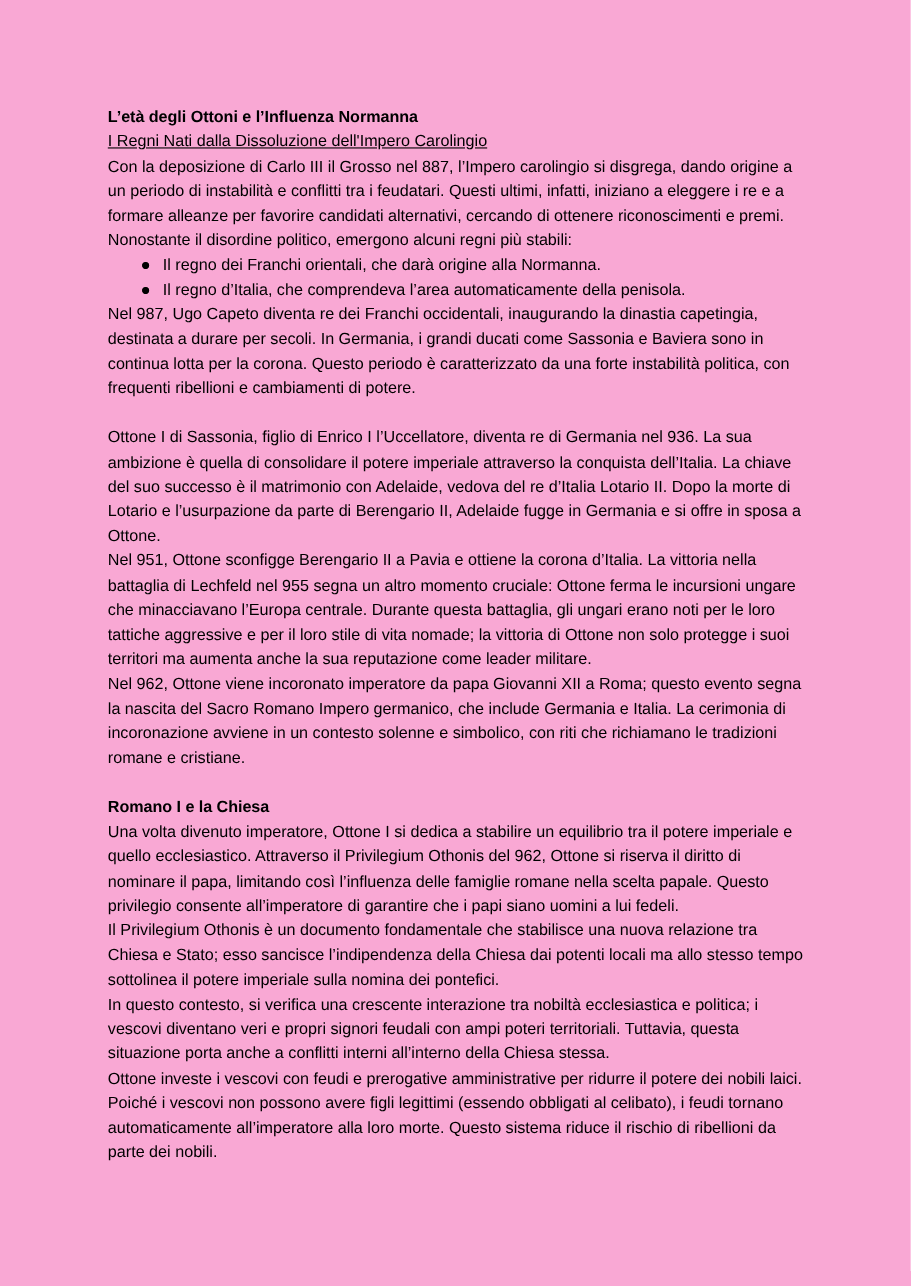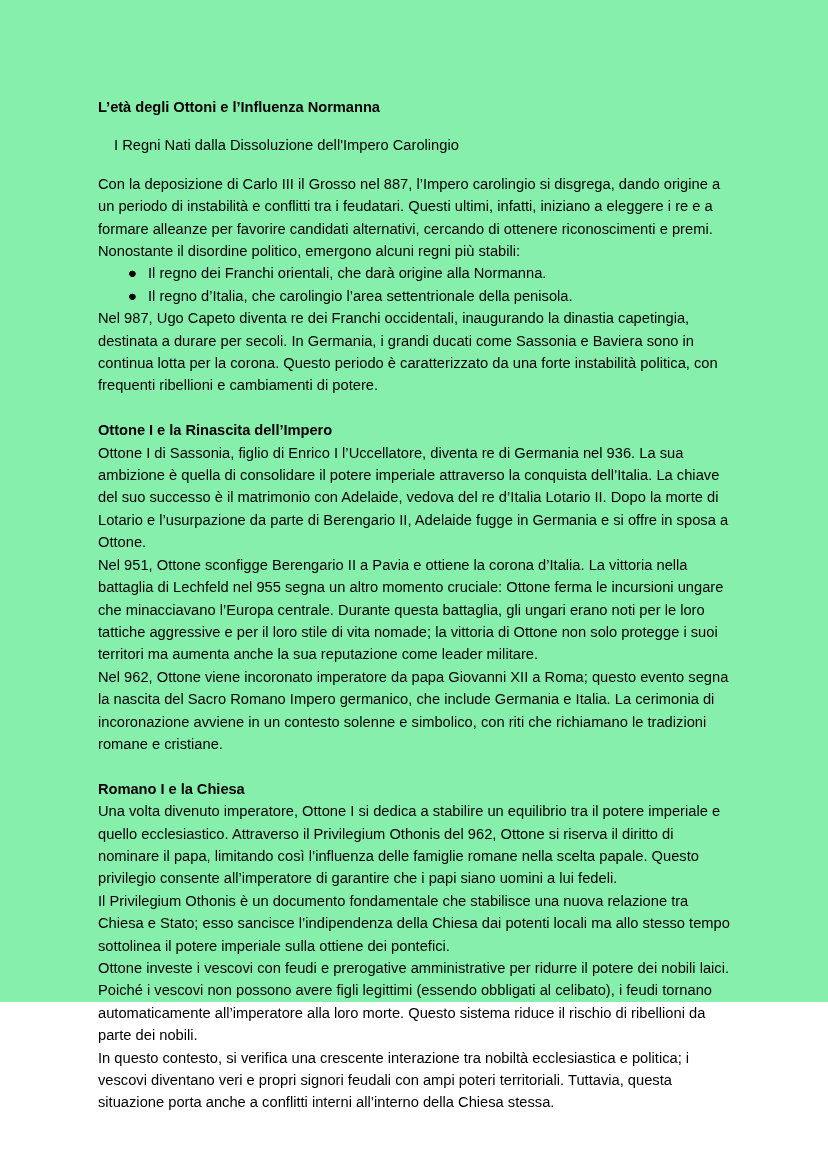--- a/index.html
+++ b/index.html
@@ -10,22 +10,22 @@
   body {
     width: 828px;
     height: 1169px;
     font-family: "Liberation Sans", sans-serif;
     color: #000000;
     -webkit-font-smoothing: antialiased;
   }
   .page {
     position: relative;
     width: 828px;
-    height: 1002px;
-    background: #86efac;
+    height: 1169px;
+    background: #f9a8d4;
     box-sizing: border-box;
     padding: 96px 98px 0 98px;
   }
   .doc-body {
     width: 634px;
     font-size: 14.7px;
     line-height: 22.4px;
   }
   .section { margin: 0; }
   .section + .section { margin-top: 22.4px; }
@@ -33,21 +33,22 @@
     font-weight: bold;
     font-size: 14.7px;
     line-height: 22.4px;
     margin: 0;
     letter-spacing: -0.05px;
   }
   .subheading {
     font-weight: normal;
     font-size: 14.7px;
     line-height: 22.4px;
-    margin: 16px;
+    margin: 0;
+    text-decoration: underline;
   }
   p.para {
     margin: 0;
     font-size: 14.7px;
     line-height: 22.4px;
     text-align: left;
   }
   ul.bullets {
     margin: 0;
     padding: 0;
@@ -83,35 +84,34 @@
         </li>
         <li>
           <span class="dot">●</span>
           <span>Il regno dei Franchi orientali, che darà origine alla Normanna.</span>
         </li>
         <li>
           <span class="dot">●</span>
         </li>
         <li>
           <span class="dot">●</span>
-          <span>Il regno d’Italia, che carolingio l’area settentrionale della penisola.</span>
+          <span>Il regno d’Italia, che comprendeva l’area automaticamente della penisola.</span>
         </li>
       </ul>
       <p class="para">Nel 987, Ugo Capeto diventa re dei Franchi occidentali, inaugurando la dinastia capetingia, destinata a durare per secoli. In Germania, i grandi ducati come Sassonia e Baviera sono in continua lotta per la corona. Questo periodo è caratterizzato da una forte instabilità politica, con frequenti ribellioni e cambiamenti di potere.</p>
     </div>
 
     <div class="section">
-      <div class="heading">Ottone I e la Rinascita dell’Impero</div>
       <p class="para">Ottone I di Sassonia, figlio di Enrico I l’Uccellatore, diventa re di Germania nel 936. La sua ambizione è quella di consolidare il potere imperiale attraverso la conquista dell’Italia. La chiave del suo successo è il matrimonio con Adelaide, vedova del re d’Italia Lotario II. Dopo la morte di Lotario e l’usurpazione da parte di Berengario II, Adelaide fugge in Germania e si offre in sposa a Ottone.</p>
       <p class="para">Nel 951, Ottone sconfigge Berengario II a Pavia e ottiene la corona d’Italia. La vittoria nella battaglia di Lechfeld nel 955 segna un altro momento cruciale: Ottone ferma le incursioni ungare che minacciavano l’Europa centrale. Durante questa battaglia, gli ungari erano noti per le loro tattiche aggressive e per il loro stile di vita nomade; la vittoria di Ottone non solo protegge i suoi territori ma aumenta anche la sua reputazione come leader militare.</p>
       <p class="para">Nel 962, Ottone viene incoronato imperatore da papa Giovanni XII a Roma; questo evento segna la nascita del Sacro Romano Impero germanico, che include Germania e Italia. La cerimonia di incoronazione avviene in un contesto solenne e simbolico, con riti che richiamano le tradizioni romane e cristiane.</p>
     </div>
 
     <div class="section">
       <div class="heading">Romano I e la Chiesa</div>
       <p class="para">Una volta divenuto imperatore, Ottone I si dedica a stabilire un equilibrio tra il potere imperiale e quello ecclesiastico. Attraverso il Privilegium Othonis del 962, Ottone si riserva il diritto di nominare il papa, limitando così l’influenza delle famiglie romane nella scelta papale. Questo privilegio consente all’imperatore di garantire che i papi siano uomini a lui fedeli.</p>
-      <p class="para">Il Privilegium Othonis è un documento fondamentale che stabilisce una nuova relazione tra Chiesa e Stato; esso sancisce l’indipendenza della Chiesa dai potenti locali ma allo stesso tempo sottolinea il potere imperiale sulla ottiene dei pontefici.</p>
+      <p class="para">Il Privilegium Othonis è un documento fondamentale che stabilisce una nuova relazione tra Chiesa e Stato; esso sancisce l’indipendenza della Chiesa dai potenti locali ma allo stesso tempo sottolinea il potere imperiale sulla nomina dei pontefici.</p>
+      <p class="para">In questo contesto, si verifica una crescente interazione tra nobiltà ecclesiastica e politica; i vescovi diventano veri e propri signori feudali con ampi poteri territoriali. Tuttavia, questa situazione porta anche a conflitti interni all’interno della Chiesa stessa.</p>
       <p class="para">Ottone investe i vescovi con feudi e prerogative amministrative per ridurre il potere dei nobili laici. Poiché i vescovi non possono avere figli legittimi (essendo obbligati al celibato), i feudi tornano automaticamente all’imperatore alla loro morte. Questo sistema riduce il rischio di ribellioni da parte dei nobili.</p>
-      <p class="para">In questo contesto, si verifica una crescente interazione tra nobiltà ecclesiastica e politica; i vescovi diventano veri e propri signori feudali con ampi poteri territoriali. Tuttavia, questa situazione porta anche a conflitti interni all’interno della Chiesa stessa.</p>
     </div>
 
   </div>
 </div>
 
 </body></html>

